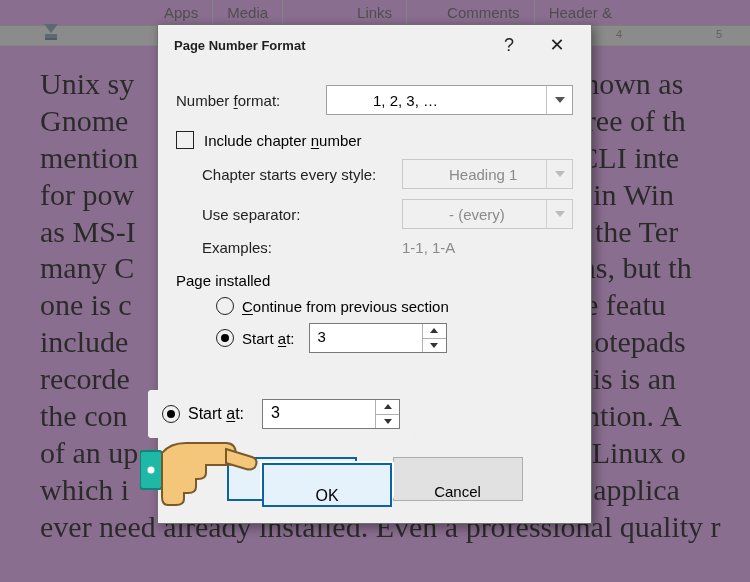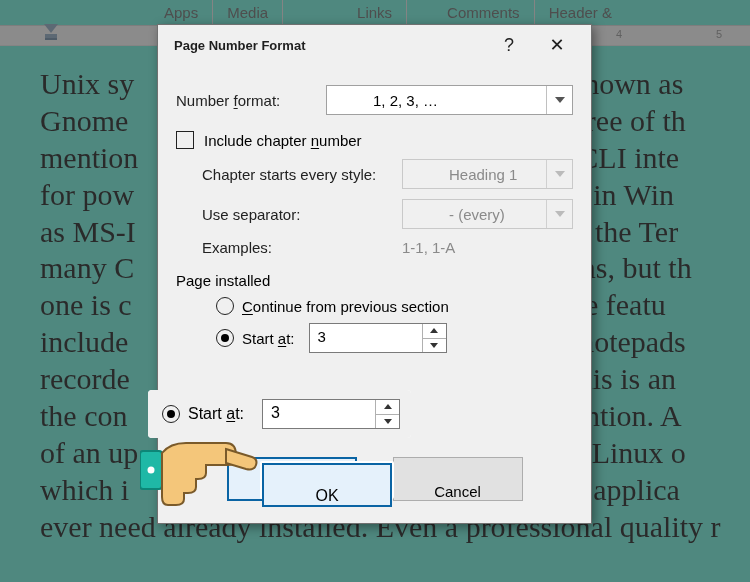--- a/index.html
+++ b/index.html
@@ -1,17 +1,17 @@
 <!DOCTYPE html>
 <html><head>
 <meta charset="utf-8">
 <style>
   * { box-sizing: border-box; margin: 0; padding: 0; }
   html, body { width: 750px; height: 582px; overflow: hidden; font-family: "Segoe UI", Tahoma, sans-serif; }
-  .canvas { position: relative; width: 750px; height: 582px; background: #5eead4; }
+  .canvas { position: relative; width: 750px; height: 582px; background: #f0abfc; }
   .overlay-dim { position: absolute; inset: 0; background: rgba(70,70,70,0.6); pointer-events: none; }
 
   
   .ribbon { position: absolute; top: 0; left: 0; right: 0; height: 26px; border-bottom: 1px solid #d0d0d0; display: flex; align-items: center; color: #5a5a5a; font-size: 15px; }
   .ribbon .tab { padding: 2px 14px; }
   .ribbon .sep { width: 1px; height: 26px; background: #e2e2e2; }
 
   
   .ruler { position: absolute; top: 26px; left: 0; right: 0; height: 20px; background: #f3f3f3; border-bottom: 1px solid #e2e2e2; font-size: 10px; color: #888; }
   .ruler .num { position: absolute; top: 2px; font-size: 11px; }

